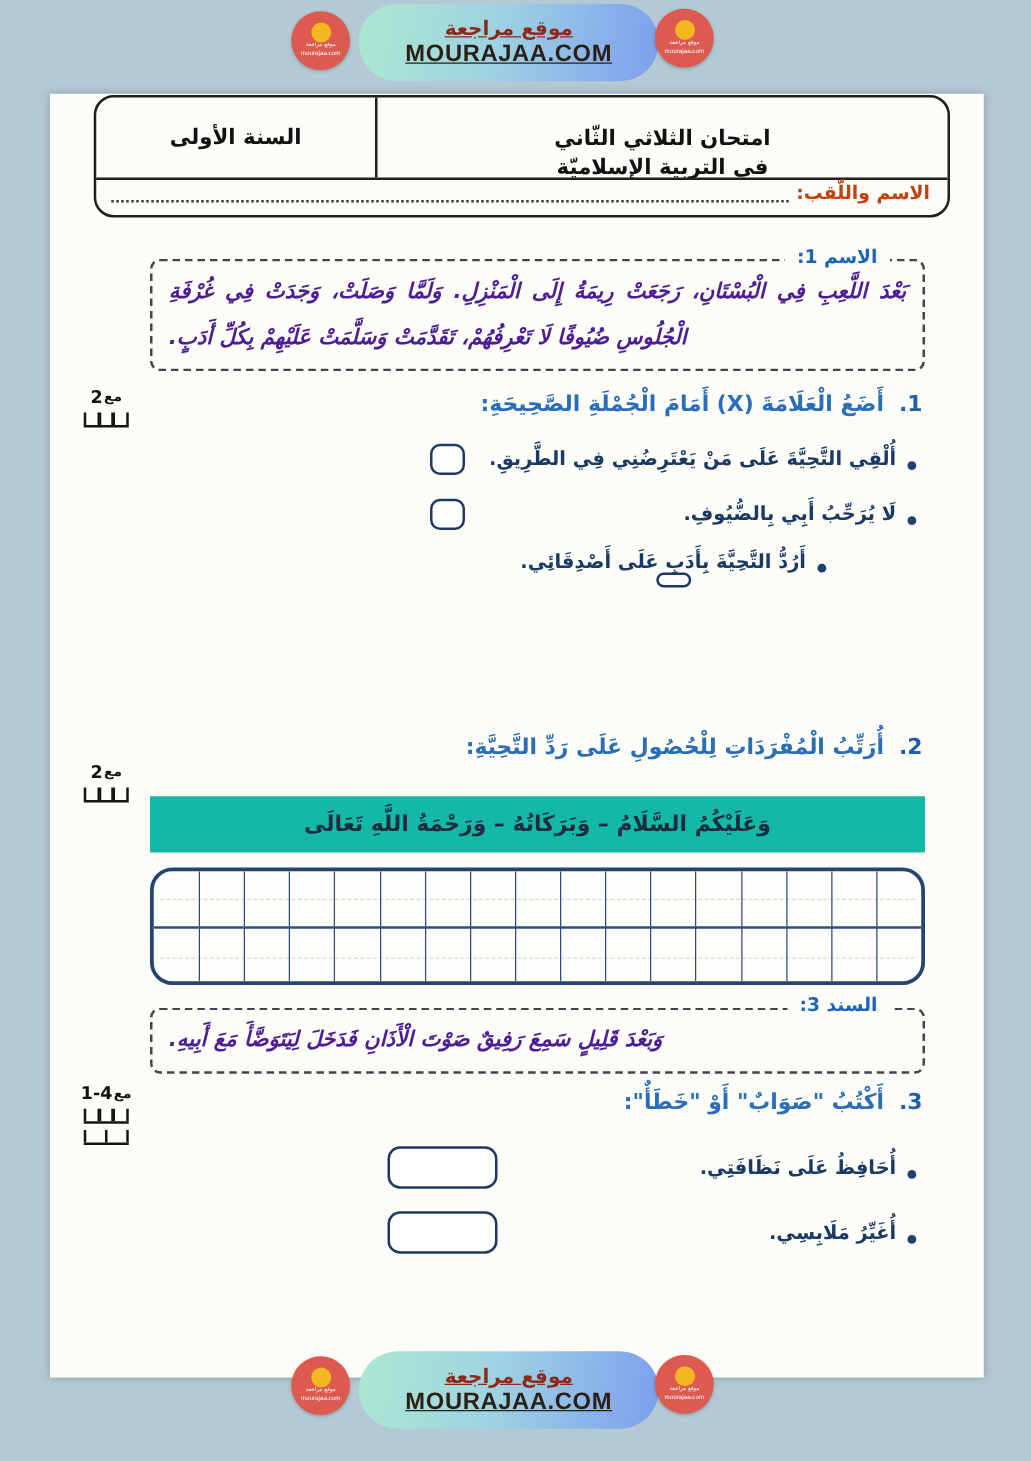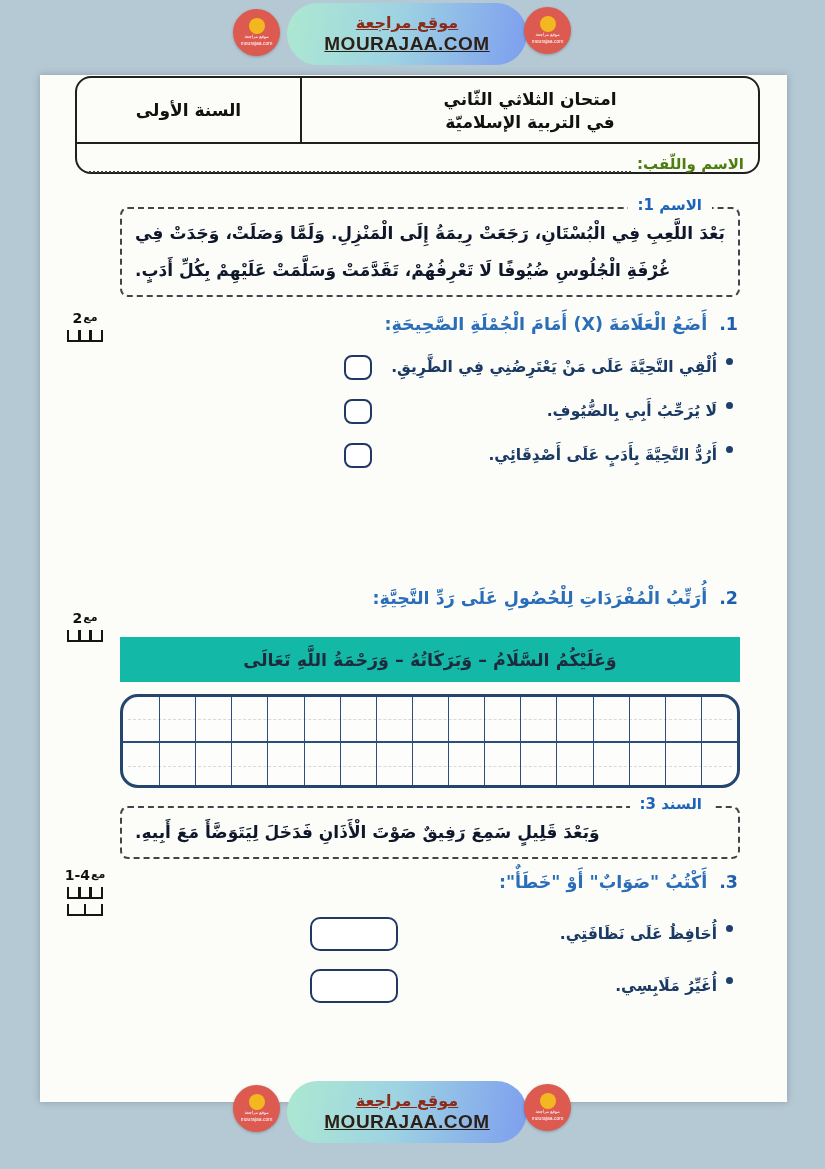--- a/index.html
+++ b/index.html
@@ -31,51 +31,51 @@
   .badge.tl { left:233px; top:9px; } .badge.tr { left:524px; top:7px; }
   .badge.bl { left:233px; top:1085px; } .badge.br { left:524px; top:1084px; }
 
   
   .head-table { position:absolute; left:75px; top:76px; width:685px; height:98px;
                 border:2.2px solid #1f1f1f; border-radius:16px; background:#fcfcf9;text-decoration:underline; }
   .cell-class { position:absolute; left:0; top:0; width:223px; height:64px;
                 display:flex; align-items:center; justify-content:center;
                 font-weight:bold; font-size:17px; color:#111; direction:rtl; }
   .vdiv { position:absolute; left:223px; top:0; width:2.2px; height:64px; background:#1f1f1f; }
-  .cell-exam { position:absolute; left:225px; right:0; top:0; height:64px;
+  .cell-exam { position:absolute; left:225px; right:0; top:12px; height:64px;
                display:flex; flex-direction:column; align-items:center; justify-content:center;
                gap:3px; font-weight:bold; font-size:17px; color:#111; direction:rtl; }
   .hsep { position:absolute; left:0; right:0; top:64px; border-top:2.2px solid #1f1f1f; }
   .name-row { position:absolute; left:12px; right:14px; top:67px; height:28px;
-              display:flex; direction:rtl; align-items:flex-end; gap:6px;
-              font-weight:bold; font-size:15px; color:#4d7c0f; }
+              display:flex; direction:rtl; align-items:flex-start; gap:6px;
+              font-weight:bold; font-size:15px; color:#c2410c; }
   .name-dots { flex:1; height:60%; border-bottom:2.2px dotted #3c3c3c; }
 
   
   .sanad { position:absolute; left:120px; width:620px; border:2.2px dashed #40454c; border-radius:8px; }
   .sanad-label { position:absolute; top:-13px; right:26px; background:#fcfcf9; padding:0 10px;
                  color:#1d64b8; font-weight:bold; font-size:15px; direction:rtl; }
   .sanad-text { width:100%; height:100%; display:flex; flex-direction:column; justify-content:center;
-                padding:4px 13px; direction:rtl; font-weight:bold; font-size:17px; color:#0f172a;
-                line-height:37px; text-align:justify; text-align-last:left; }
+                padding:4px 13px; direction:rtl; font-weight:bold; font-size:17px; color:#4c1d95;
+                line-height:37px; text-align:justify; text-align-last:left;font-style:italic; }
   .sanad.s1 { top:207px; height:90px; }
   .sanad.s2 { top:503px; height:62px; }
   .sanad.s3 { top:806px; height:53px; }
 
   
   .q-header { position:absolute; right:87px; display:flex; direction:rtl; gap:12px;
               align-items:baseline; color:#2a6db8; font-weight:bold; font-size:17.5px; }
   .q-num { direction:ltr; color:#1d5fae; }
   .qh1 { top:314px; } .qh2 { top:588px; } .qh3 { top:872px; }
 
   
   .q1-item { position:absolute; left:344px; right:92px; height:30px;
              display:flex; direction:rtl; justify-content:space-between; align-items:center; }
-  .i1 { top:352px; } .i2 { top:396px; } .i3 { top:440px; }
-  .item-label { display:flex; direction:rtl; align-items:flex-start; gap:9px;
+  .i1 { top:352px; } .i2 { top:396px; } .i3 { top:440px;flex-direction:column; }
+  .item-label { display:flex; direction:rtl; align-items:flex-end; gap:9px;
                 color:#1a3a63; font-weight:bold; font-size:15.5px; }
   .dot { width:7px; height:7px; border-radius:50%; background:#1f3f6e; flex:none; }
   .checkbox { width:28px; height:25px; border:2.6px solid #1f3864; border-radius:8px; background:#fff; }
 
   
   .word-bank { position:absolute; left:120px; top:637px; width:620px; height:45px;
                background:#14b8a6; display:flex; align-items:center; justify-content:center;
                direction:rtl; font-weight:bold; font-size:17.5px; color:#1d2b3e; }
   .grid-wrap { position:absolute; left:120px; top:694px; width:620px; height:94px;
                border:3px solid #24456e; border-radius:18px; background:#fdfdfb; overflow:hidden; }

